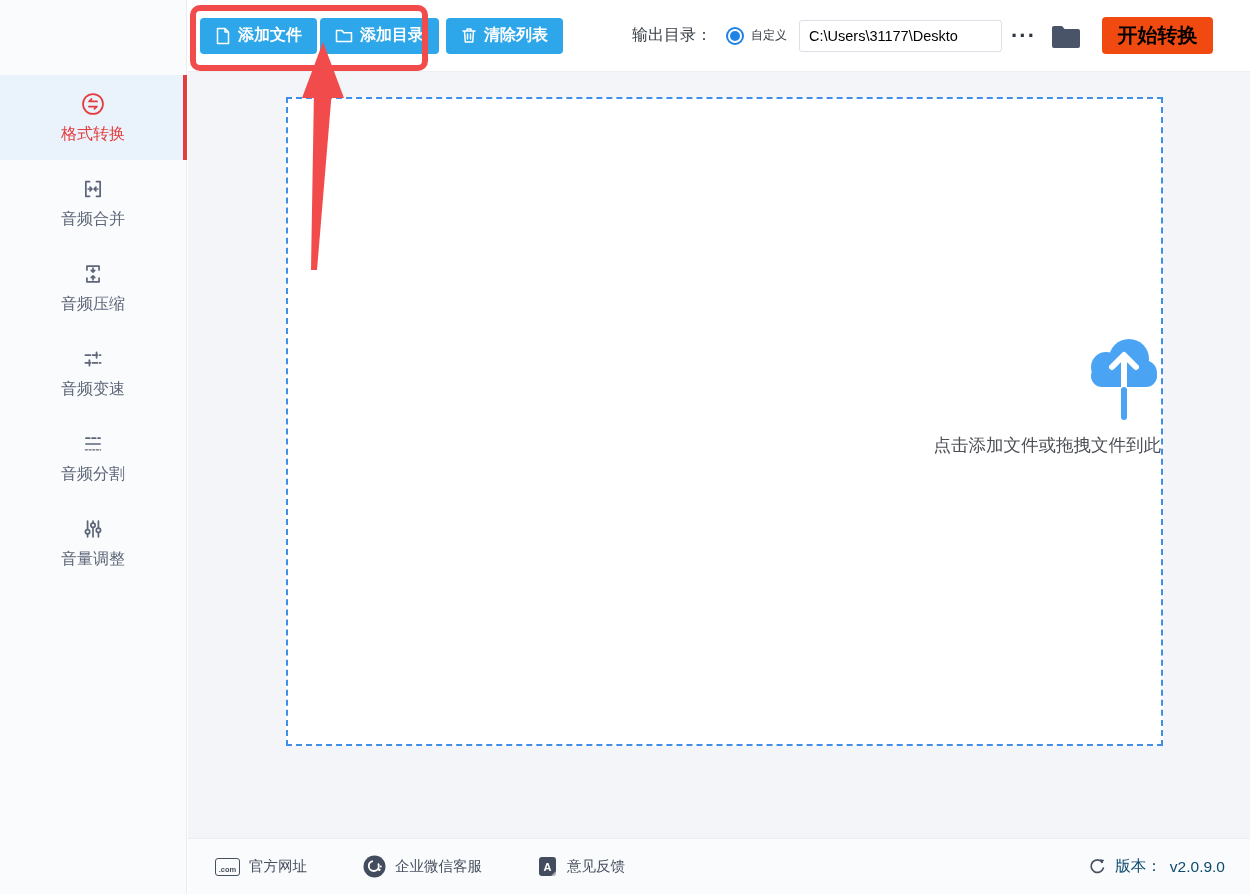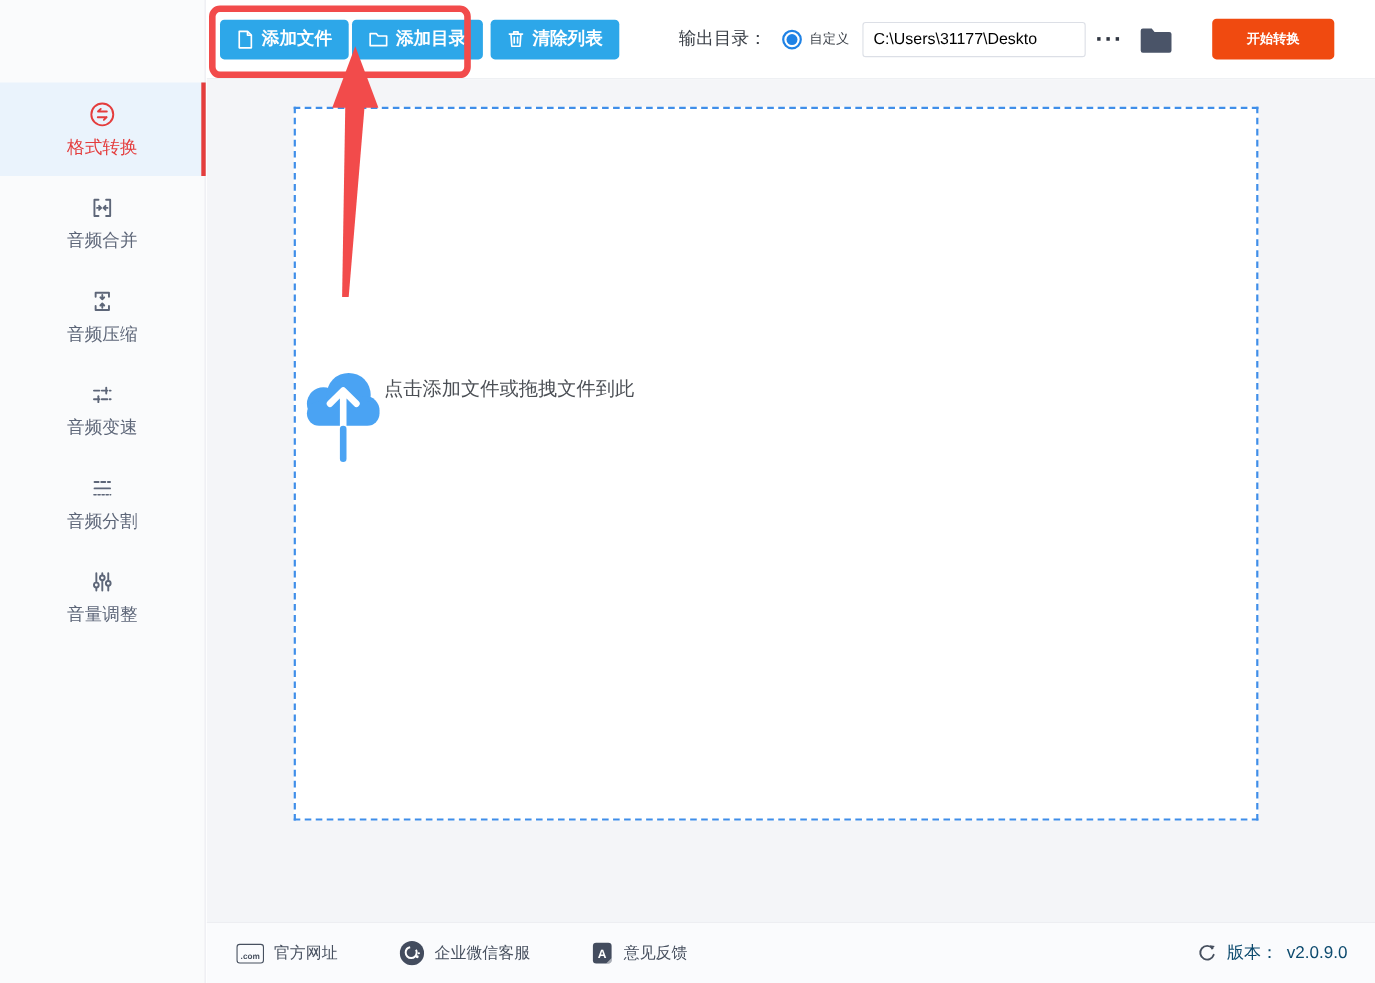--- a/index.html
+++ b/index.html
@@ -19,25 +19,25 @@
   .blue-btn + .blue-btn { margin-left:3px; }
   .blue-btn.gap { margin-left:7px; }
   .out-group { margin-left:auto; display:flex; align-items:center; }
   .out-label { font-size:16px; color:#3b4048; }
   .radio { width:18px; height:18px; border:2px solid #1f82e5; border-radius:50%; margin-left:14px; position:relative; cursor:pointer; flex:none; background:#fff; }
   .radio::after { content:""; position:absolute; left:2px; top:2px; width:10px; height:10px; border-radius:50%; background:#1f82e5; }
   .radio-label { font-size:12px; color:#3b4048; margin-left:7px; }
   .path-input { margin-left:12px; width:203px; height:32px; border:1px solid #dcdfe6; border-radius:3px; padding:0 9px; font-size:14.5px; color:#000000; font-family:"Liberation Sans","DejaVu Sans",sans-serif; background:#fff; }
   .more-dots { margin-left:9px; font-size:22px; font-weight:bold; color:#2f3540; letter-spacing:1px; line-height:20px; cursor:pointer; }
   .folder-pick { margin-left:14px; width:32px; height:28px; cursor:pointer; }
-  .start-btn { margin-left:35px; width:111px; height:37px; background:#f04a10; border:none; border-radius:4px; color:#ffffff; font-size:12px; font-weight:bold; cursor:pointer; }
+  .start-btn { margin-left:20px; width:111px; height:37px; background:#f04a10; border:none; border-radius:4px; color:#000000; font-size:20px; font-weight:bold; cursor:pointer; }
 
   
   .content { position:absolute; left:188px; top:72px; width:1062px; height:766px; background:#f4f5f8; }
-  .dropzone { position:absolute; left:79px; top:25px; width:877px; height:649px; background:#fff; border:2px dashed #3f8ee9; display:flex; flex-direction:row; align-items:flex-start; padding-top:230px; cursor:pointer; }
+  .dropzone { position:absolute; left:98px; top:25px; width:877px; height:649px; background:#fff; border:2px dashed #3f8ee9; display:flex; flex-direction:column; align-items:flex-end; padding-top:230px; cursor:pointer; }
   .dz-title { margin-top:12px; font-size:17.5px; color:#4b4f55; }
   .dz-hints { margin-top:26px; text-align:center; font-size:14px; color:#a6a9ae; line-height:23px; }
 
   
   .footerbar { position:absolute; left:188px; bottom:0; width:1062px; height:56px; background:#fafbfd; border-top:1px solid #ecedf1; display:flex; align-items:center; padding:0 25px 0 27px; }
   .f-item { display:inline-flex; align-items:center; gap:9px; font-size:14.5px; color:#47505f; cursor:pointer; }
   .f-item + .f-item { margin-left:56px; }
   .version { margin-left:auto; display:inline-flex; align-items:center; gap:8px; font-size:15.5px; color:#0c4a6e; }
   .com-badge { width:25px; height:18px; border:1.7px solid #47505f; border-radius:3px; display:flex; align-items:flex-end; justify-content:center; font-size:7.5px; font-weight:bold; color:#47505f; padding-bottom:1px; }
 

